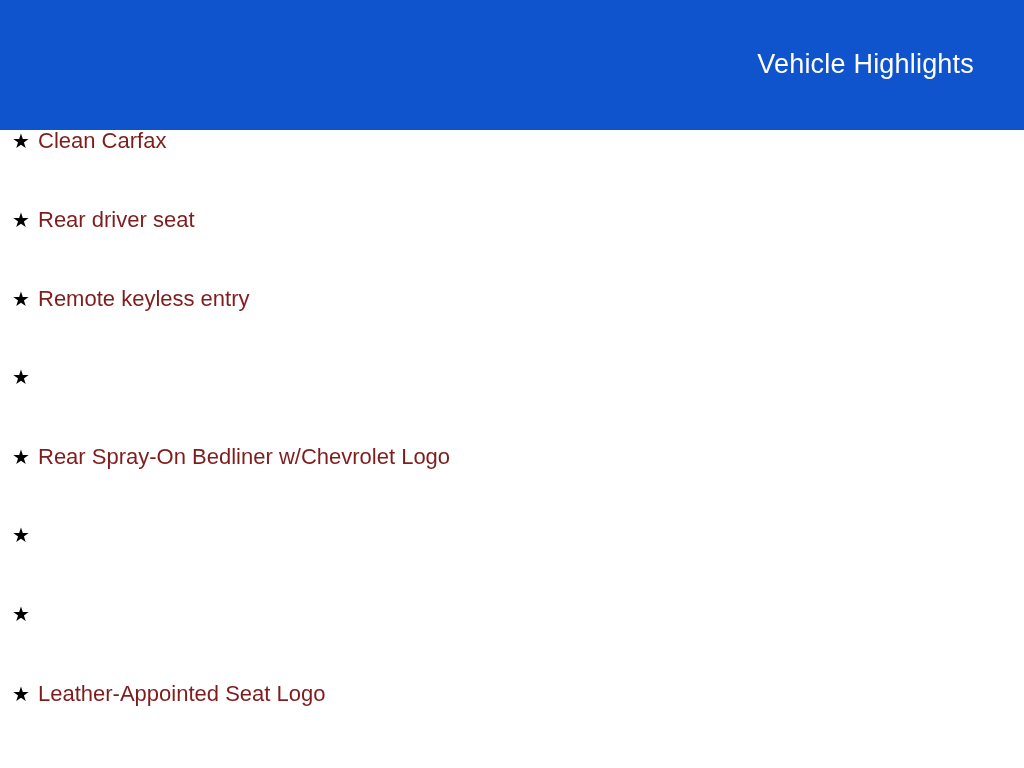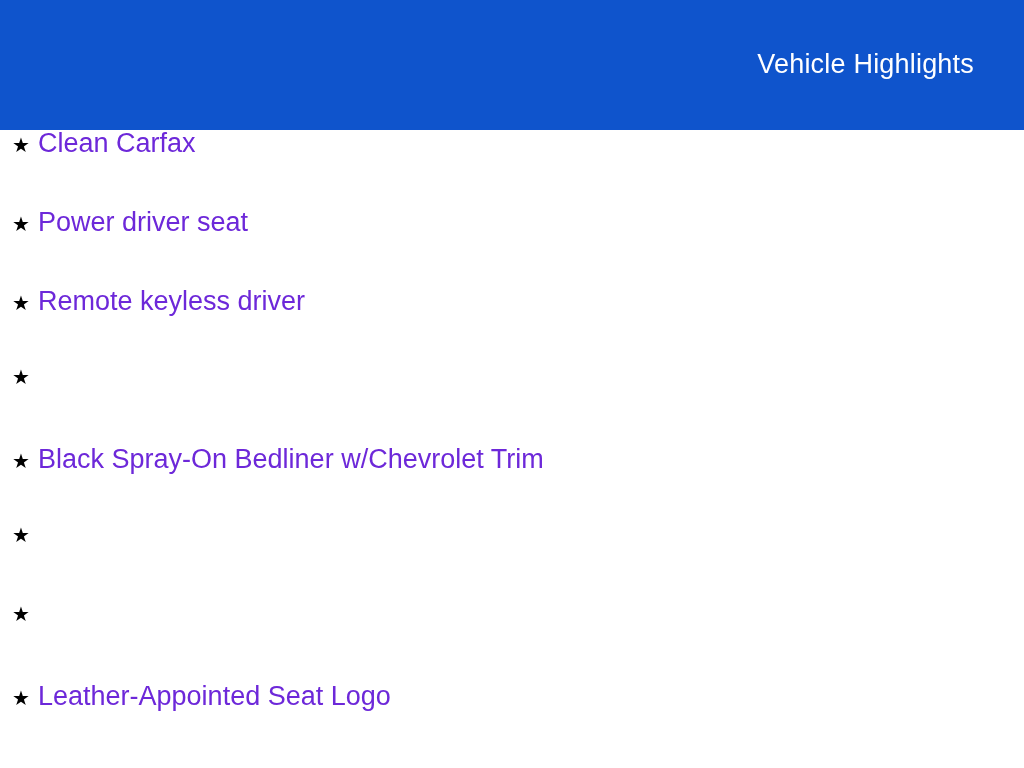--- a/index.html
+++ b/index.html
@@ -66,22 +66,22 @@
     display: inline-block;
     width: 26px;
     font-size: 20px;
     line-height: 1;
     color: #000000;
     flex: 0 0 auto;
     text-align: left;
   }
 
   .highlight-text {
-    font-size: 27px;
-    color: #6d28d9;
+    font-size: 22px;
+    color: #7f1d1d;
     line-height: 1;
     white-space: nowrap;
   }
 </style>
 </head>
 <body>
 
 <div id="page">
 
   <div class="header-bar">
@@ -90,35 +90,35 @@
 
   <ul class="highlights-list">
 
     <li class="highlight-item">
       <span class="star-icon">★</span>
       <span class="highlight-text">Clean Carfax</span>
     </li>
 
     <li class="highlight-item">
       <span class="star-icon">★</span>
-      <span class="highlight-text">Power driver seat</span>
+      <span class="highlight-text">Rear driver seat</span>
     </li>
 
     <li class="highlight-item">
       <span class="star-icon">★</span>
-      <span class="highlight-text">Remote keyless driver</span>
+      <span class="highlight-text">Remote keyless entry</span>
     </li>
 
     <li class="highlight-item">
       <span class="star-icon">★</span>
     </li>
 
     <li class="highlight-item">
       <span class="star-icon">★</span>
-      <span class="highlight-text">Black Spray-On Bedliner w/Chevrolet Trim</span>
+      <span class="highlight-text">Rear Spray-On Bedliner w/Chevrolet Logo</span>
     </li>
 
     <li class="highlight-item">
       <span class="star-icon">★</span>
     </li>
 
     <li class="highlight-item">
       <span class="star-icon">★</span>
     </li>
 

